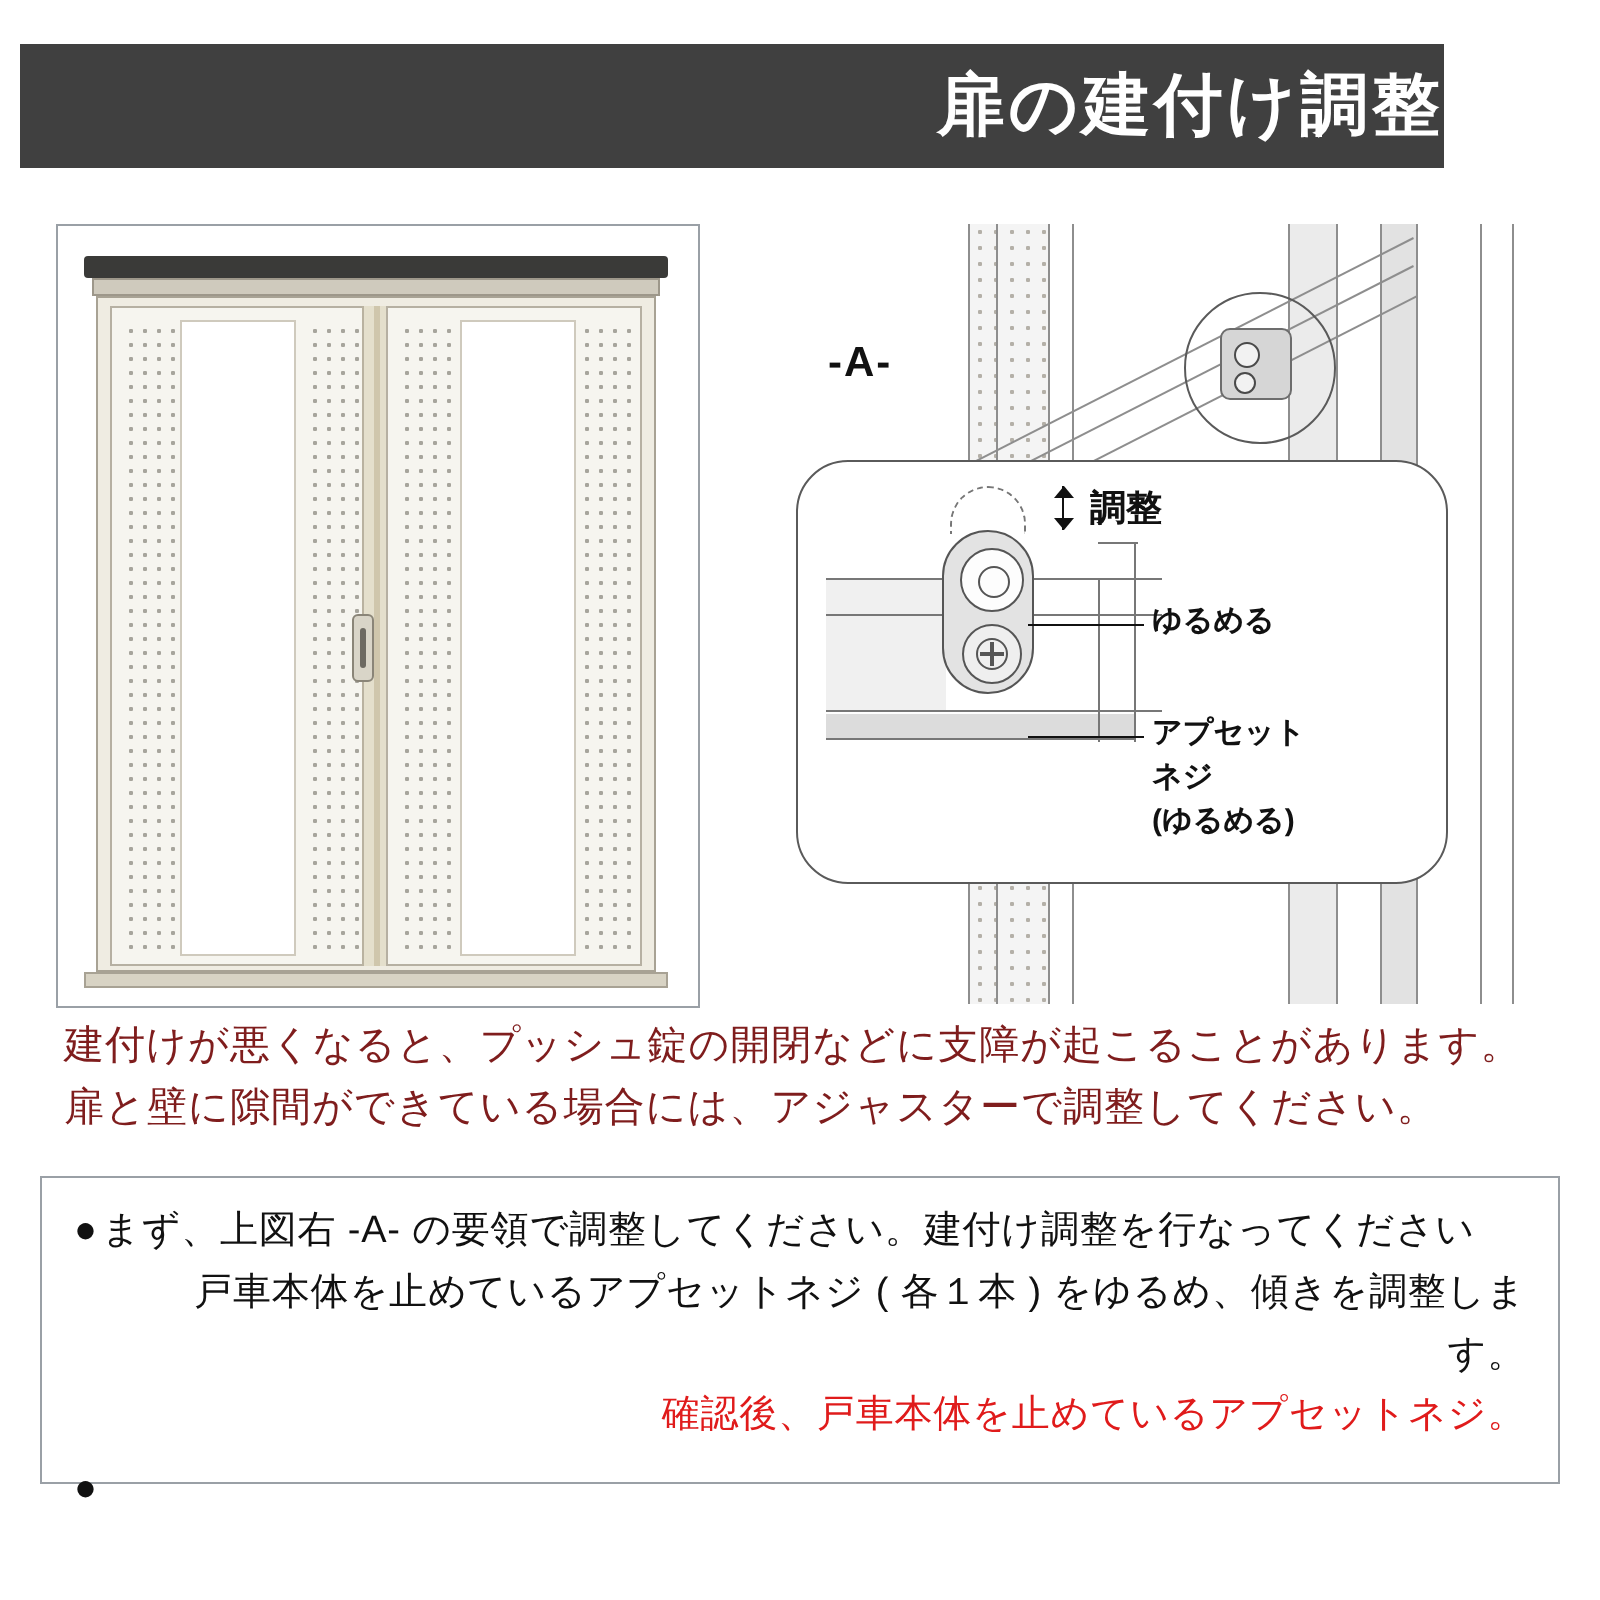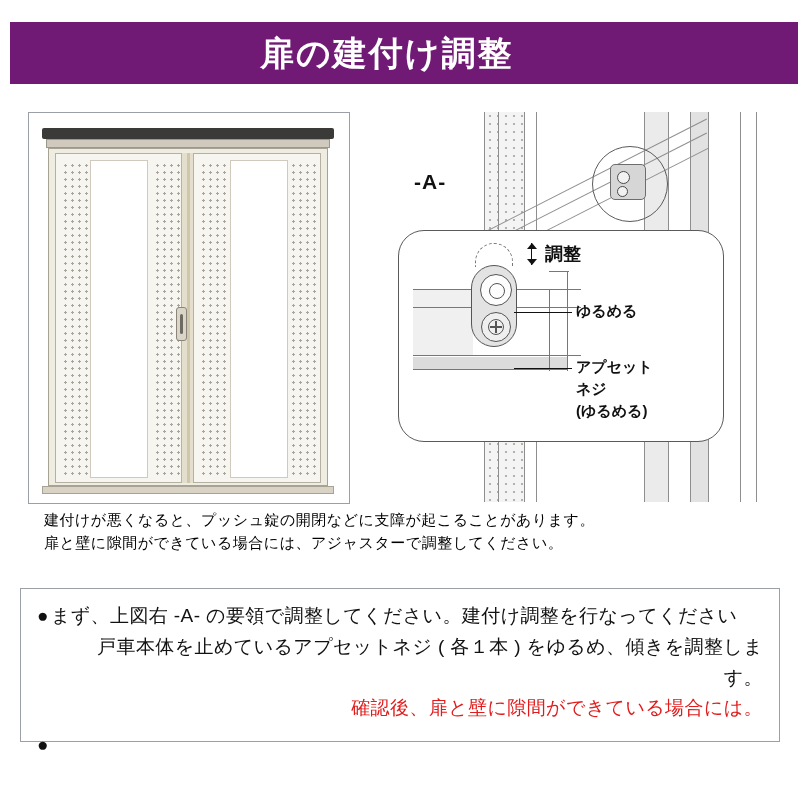--- a/index.html
+++ b/index.html
@@ -6,23 +6,23 @@
   body{
     width:800px;height:800px;
     background:#ffffff;
     font-family:"Liberation Sans", sans-serif;
     color:#111;
     overflow:hidden;
     position:relative;
   }
   
   .title-bar{
-    position:absolute;left:10px;top:22px;width:788px;height:62px;
-    background:#701a75;
-    display:flex;align-items:center;
+    position:absolute;left:10px;top:22px;width:712px;height:62px;
+    background:#404040;
+    display:flex;align-items:center;justify-content:flex-end;
   }
   .title-bar .title-text{
     color:#ffffff;
     font-size:34px;
     font-weight:bold;
     letter-spacing:2px;
     margin-left:250px;
     line-height:1;
   }
   
@@ -171,22 +171,22 @@
   }
   .arrow-v:after{
     content:"";position:absolute;left:-4px;bottom:0;border-left:5px solid transparent;border-right:5px solid transparent;border-top:6px solid #111;
   }
   .lbl{
     position:absolute;font-size:15px;font-weight:bold;color:#111;white-space:nowrap;line-height:1.25;
   }
   .lbl-adjust{left:146px;top:12px;font-size:18px;}
   
   .para{
-    position:absolute;left:44px;top:508px;width:742px;
-    font-size:15px;line-height:1.55;color:#000000;letter-spacing:0.5px;
+    position:absolute;left:32px;top:508px;width:742px;
+    font-size:20px;line-height:1.55;color:#7f1d1d;letter-spacing:0.5px;
   }
   .box{
     position:absolute;left:20px;top:588px;width:760px;height:154px;
     border:1px solid #9aa0a6;background:#ffffff;box-sizing:border-box;
   }
   .box-inner{
     padding:12px 16px 0 16px;font-size:19px;line-height:1.62;letter-spacing:0.4px;
   }
   .bullet-row{display:flex;align-items:flex-start;}
   .bullet{margin-right:2px;}
@@ -291,18 +291,18 @@
   <div>扉と壁に隙間ができている場合には、アジャスターで調整してください。</div>
 </div>
 
 <div class="box">
   <div class="box-inner">
     <div class="bullet-row">
       <span class="bullet">●</span>
       <span>まず、上図右 -A- の要領で調整してください。建付け調整を行なってください</span>
     </div>
     <div class="indent">戸車本体を止めているアプセットネジ ( 各１本 ) をゆるめ、傾きを調整します。</div>
-    <div class="indent red">確認後、扉と壁に隙間ができている場合には。</div>
+    <div class="indent red">確認後、戸車本体を止めているアプセットネジ。</div>
     <div class="bullet-row" style="margin-top:6px;">
       <span class="bullet">●</span>
     </div>
   </div>
 </div>
 
 </body></html>

